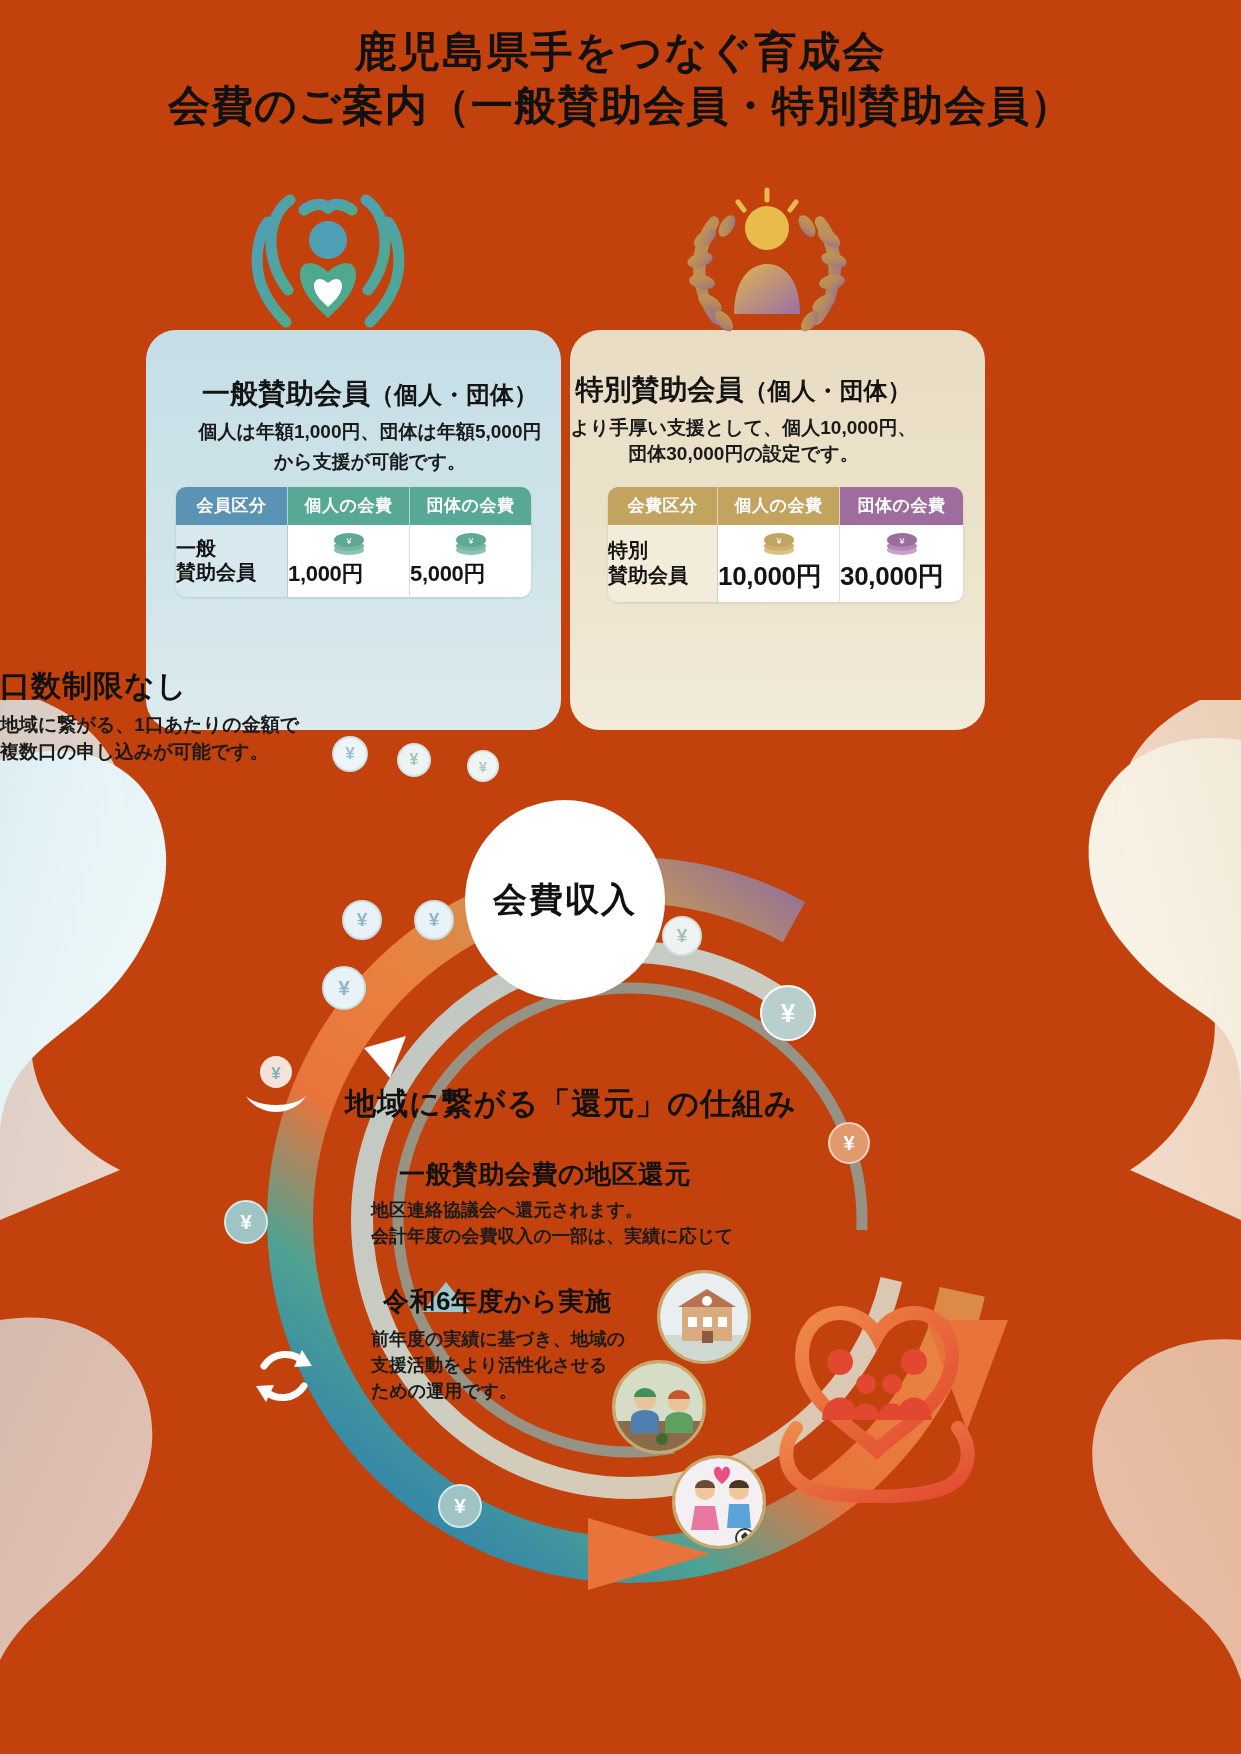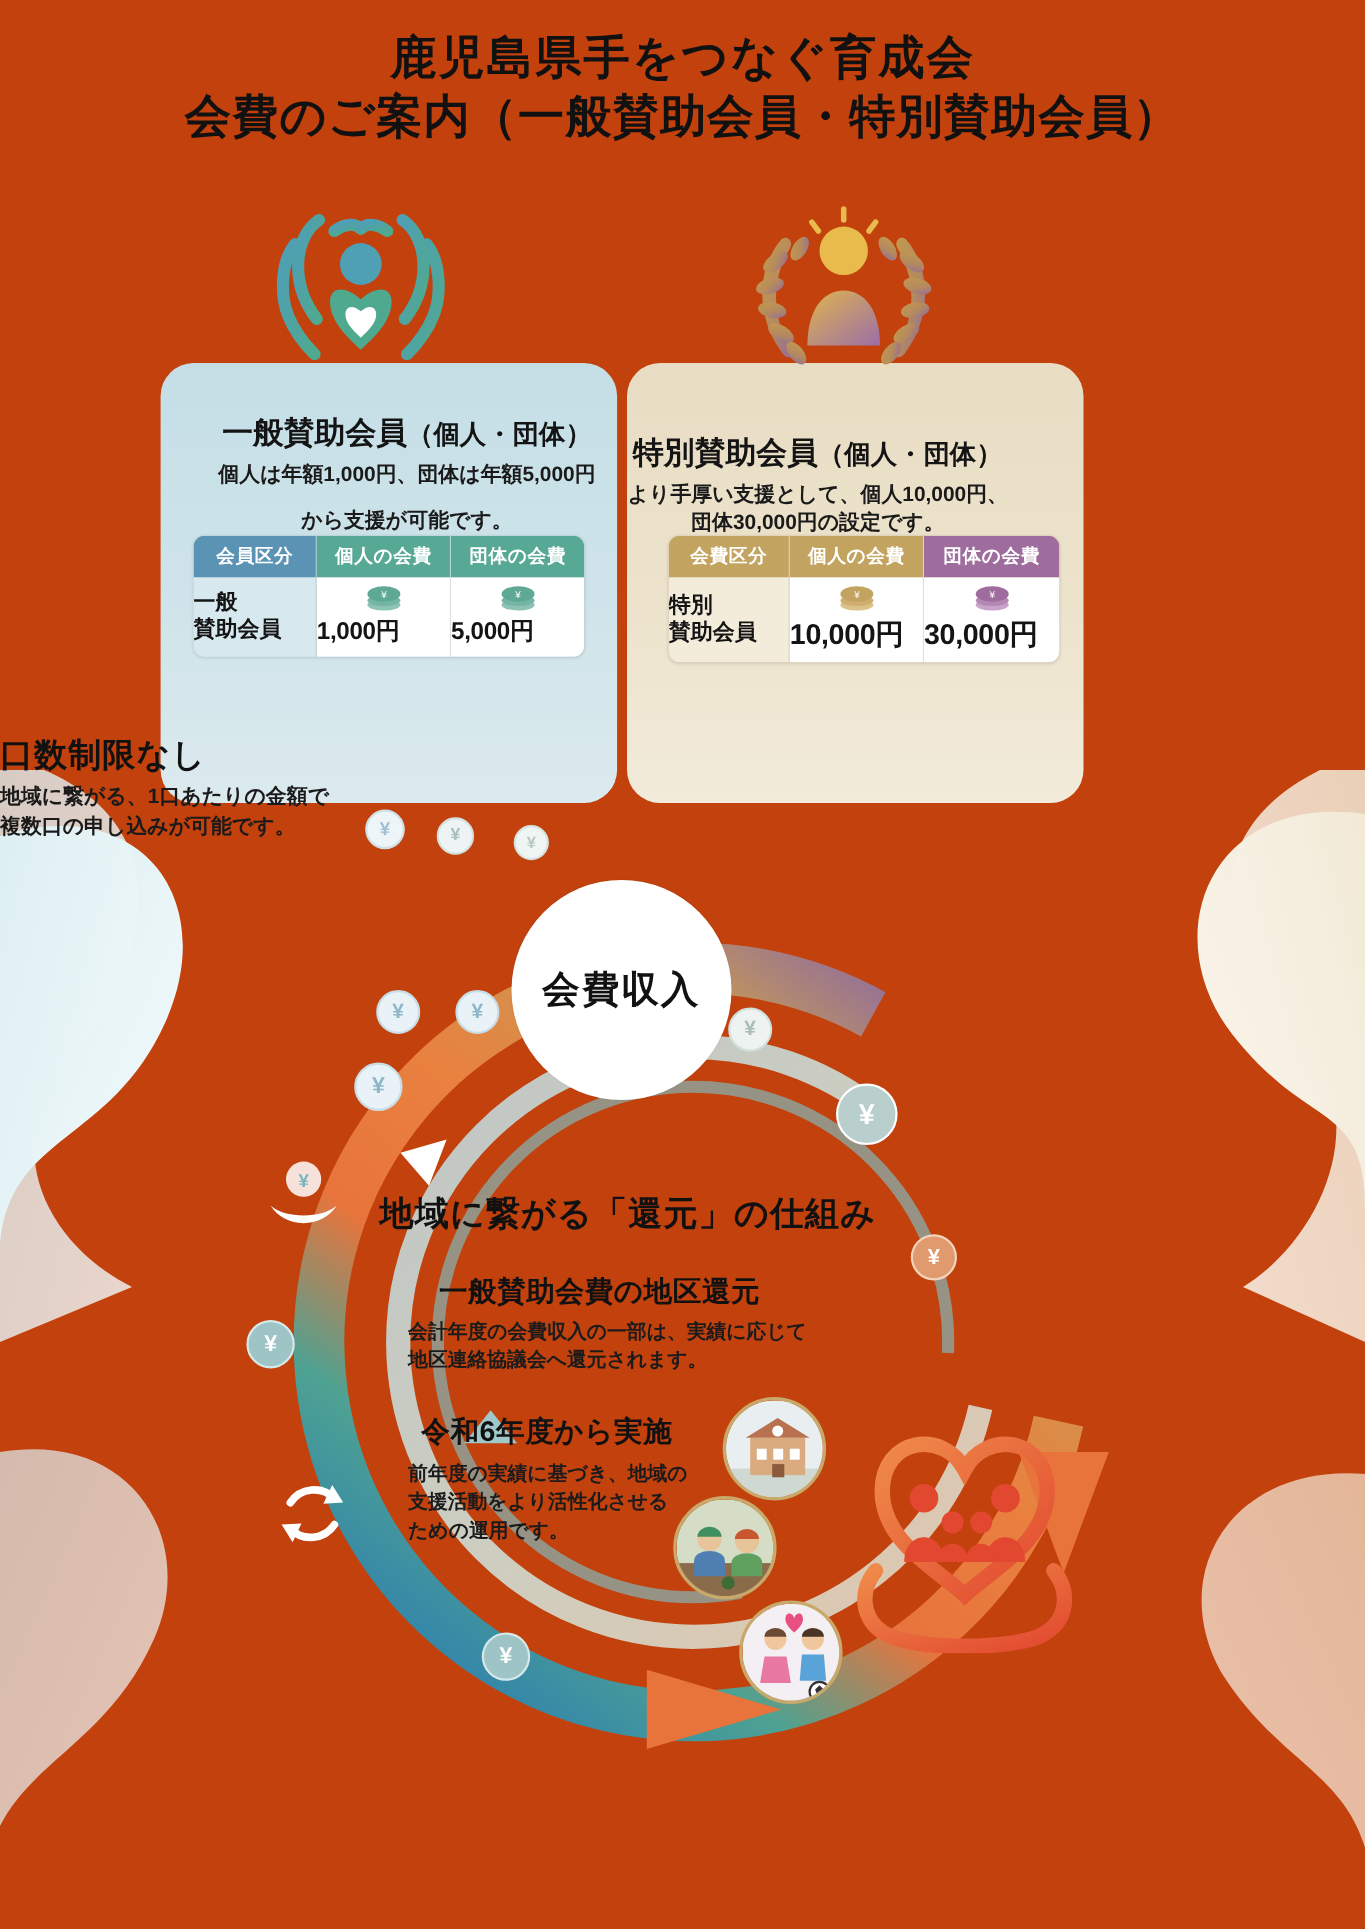--- a/index.html
+++ b/index.html
@@ -169,21 +169,21 @@
     <circle cx="90" cy="58" r="19" fill="#4f9fb5"></circle>
     <path d="M62,92 C62,80 74,76 90,90 C106,76 118,80 118,92 C118,112 98,128 90,136 C82,128 62,112 62,92 Z" fill="#4fa98f"></path>
     <path d="M76,104 C76,97 82,94 90,101 C98,94 104,97 104,104 C104,113 94,121 90,125 C86,121 76,113 76,104 Z" fill="#ffffff"></path>
   </svg>
 
   <div class="card-head" style="left:146px;top:375px;width:415px;padding-left:33px;">
     <div class="card-title">
       <span>一般賛助会員</span><span class="paren">（個人・団体）</span>
     </div>
     <div class="card-sub">個人は年額1,000円、団体は年額5,000円</div>
-    <div class="card-sub" style="margin-top:16px">から支援が可能です。</div>
+    <div class="card-sub" style="margin-top:4px">から支援が可能です。</div>
   </div>
 
   <table class="fee-table tbl-left" style="left:176px;top:487px;">
     <thead>
       <tr>
         <th class="c1" style="width:112px;">会員区分</th>
         <th class="c2" style="width:122px;">個人の会費</th>
         <th class="c3" style="width:121px;">団体の会費</th>
       </tr>
     </thead>
@@ -251,21 +251,21 @@
     </g>
     <circle cx="95" cy="46" r="22" fill="#e8bb4c"></circle>
     <g stroke="#e8bb4c" stroke-width="5" stroke-linecap="round">
       <line x1="95" y1="8" x2="95" y2="18"></line>
       <line x1="66" y1="20" x2="72" y2="28"></line>
       <line x1="124" y1="20" x2="118" y2="28"></line>
     </g>
     <path d="M62,132 C62,100 76,82 95,82 C114,82 128,100 128,132 Z" fill="url(#personG)"></path>
   </svg>
 
-  <div class="card-head" style="left:570px;top:393px;width:347px;">
+  <div class="card-head" style="left:570px;top:371px;width:347px;">
     <div class="card-title">
       <span>特別賛助会員</span><span class="paren">（個人・団体）</span>
     </div>
     <div class="card-sub">より手厚い支援として、個人10,000円、</div>
     <div class="card-sub" style="margin-top:0">団体30,000円の設定です。</div>
   </div>
 
   <table class="fee-table tbl-right" style="left:608px;top:487px;">
     <thead>
       <tr>
@@ -378,22 +378,22 @@
       <path d="M56,46 A26,26 0 0,1 16,50"></path>
     </g>
     <path d="M54,10 L64,26 L46,27 Z" fill="#ffffff"></path>
     <path d="M18,62 L8,46 L26,45 Z" fill="#ffffff"></path>
   </svg>
 
   <div class="b-head" style="left:345px;top:1083px;">地域に繋がる「還元」の仕組み</div>
 
   <div class="b-sub-head" style="left:399px;top:1157px;">一般賛助会費の地区還元</div>
   <div class="b-body" style="left:371px;top:1197px;">
+    <div>地区連絡協議会へ還元されます。</div>
     <div>会計年度の会費収入の一部は、実績に応じて</div>
-    <div>地区連絡協議会へ還元されます。</div>
   </div>
 
   <div class="b-sub-head" style="left:383px;top:1284px;">令和6年度から実施</div>
   <div class="b-body" style="left:371px;top:1326px;">
     <div>前年度の実績に基づき、地域の</div>
     <div>支援活動をより活性化させる</div>
     <div>ための運用です。</div>
   </div>
 
   <div class="photo-circle" style="left:657px;top:1270px;width:94px;height:94px;">

